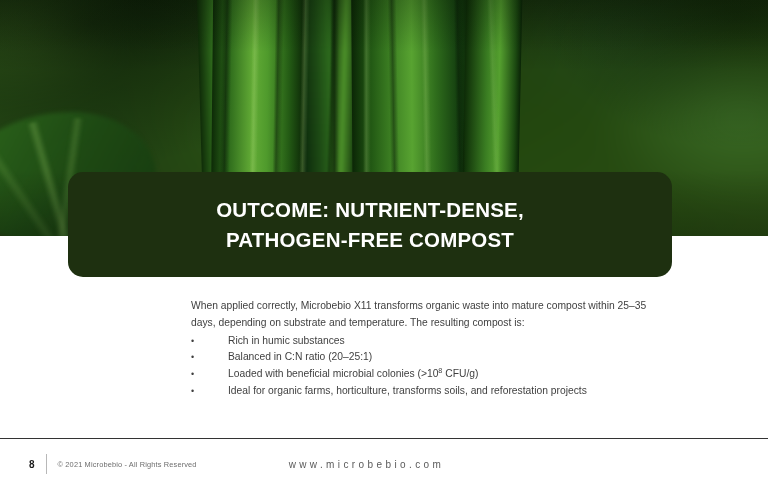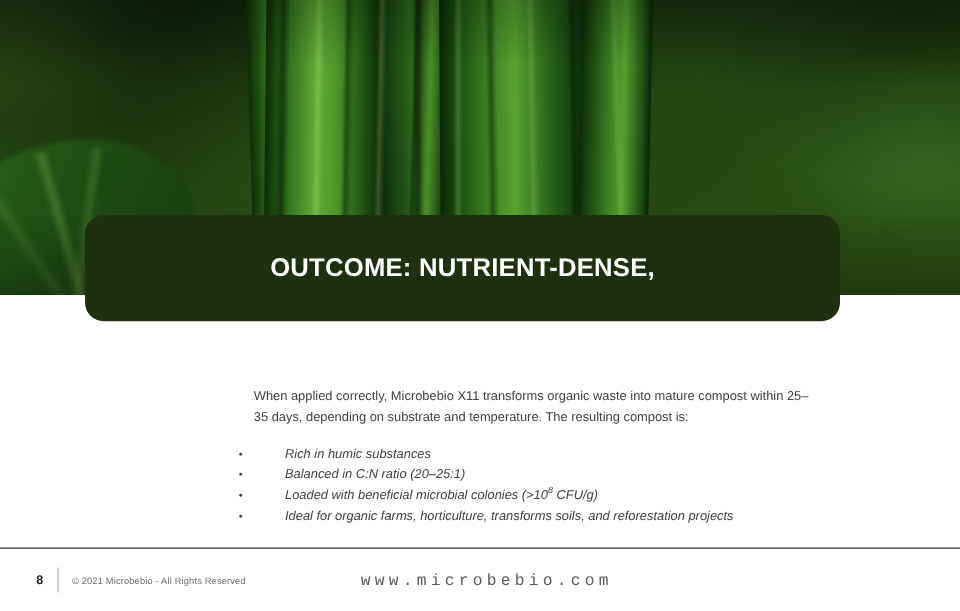--- a/index.html
+++ b/index.html
@@ -149,21 +149,21 @@
     background:
       linear-gradient(180deg, rgba(5,14,3,0.26) 0%, rgba(5,14,3,0) 22%, rgba(5,14,3,0) 72%, rgba(5,14,3,0.30) 100%);
   }
 
   
   .title-banner {
     position: absolute;
     left: 68px;
     top: 172px;
     width: 604px;
-    height: 85px;
+    height: 105px;
     background: #1e3010;
     border-radius: 15px;
     display: flex;
     align-items: center;
     justify-content: center;
     z-index: 5;
   }
   .title-text {
     color: #ffffff;
     font-size: 20.5px;
@@ -178,38 +178,38 @@
   
   .content {
     position: absolute;
     left: 191px;
     top: 298px;
     width: 470px;
     color: #3f3f3f;
     font-size: 10.3px;
     line-height: 1.63;
   }
-  .intro { margin: 12px; color: #3f3f3f; }
+  .intro { margin: 0; color: #3f3f3f; }
   .bullets {
     margin: 1px 0 0 0;
     padding: 0;
     list-style: none;
   }
   .bullet-row {
     display: flex;
     align-items: baseline;
   }
   .bullet-mark {
     width: 37px;
     flex: 0 0 37px;
     font-size: 9px;
     line-height: 1.63;
     color: #3f3f3f;
   }
-  .bullet-text { flex: 1; font-style: italic; }
+  .bullet-text { flex: 1; }
   .sup { font-size: 7.2px; vertical-align: super; line-height: 0; }
 
   
   .footer-rule {
     position: absolute;
     left: 0;
     top: 438px;
     width: 768px;
     height: 1px;
     background: #333333;
@@ -235,24 +235,23 @@
     background: #b8b8b8;
     margin: 0 11px;
   }
   .copyright {
     font-size: 7.4px;
     color: #6d6d6d;
     letter-spacing: 0.15px;
   }
   .site-url {
     margin-left: 92px;
-    font-size: 13px;
+    font-size: 10px;
     color: #5a5a5a;
     letter-spacing: 3.4px;
-    font-family: Liberation Mono, monospace;
   }
 </style>
 </head>
 <body>
 
 <div class="hero">
   <div class="hero-bg"></div>
   <div class="hero-vignette"></div>
   <div class="leaf"></div>
   <div class="leaf-veins"></div>
@@ -263,20 +262,21 @@
   <div class="pod pod-d"></div>
   <div class="pod pod-e"></div>
   <div class="pod pod-f"></div>
   <div class="pod-ridges"></div>
   <div class="hero-depth"></div>
 </div>
 
 <div class="title-banner">
   <div class="title-text">
     <span class="title-line">OUTCOME: NUTRIENT-DENSE,</span>
+    <span class="title-line">PATHOGEN-FREE COMPOST</span>
   </div>
 </div>
 
 <div class="content">
   <p class="intro">When applied correctly, Microbebio X11 transforms organic waste into mature compost within 25–35 days, depending on substrate and temperature. The resulting compost is:</p>
   <ul class="bullets">
     <li class="bullet-row">
       <span class="bullet-mark">•</span>
       <span class="bullet-text">Rich in humic substances</span>
     </li>

